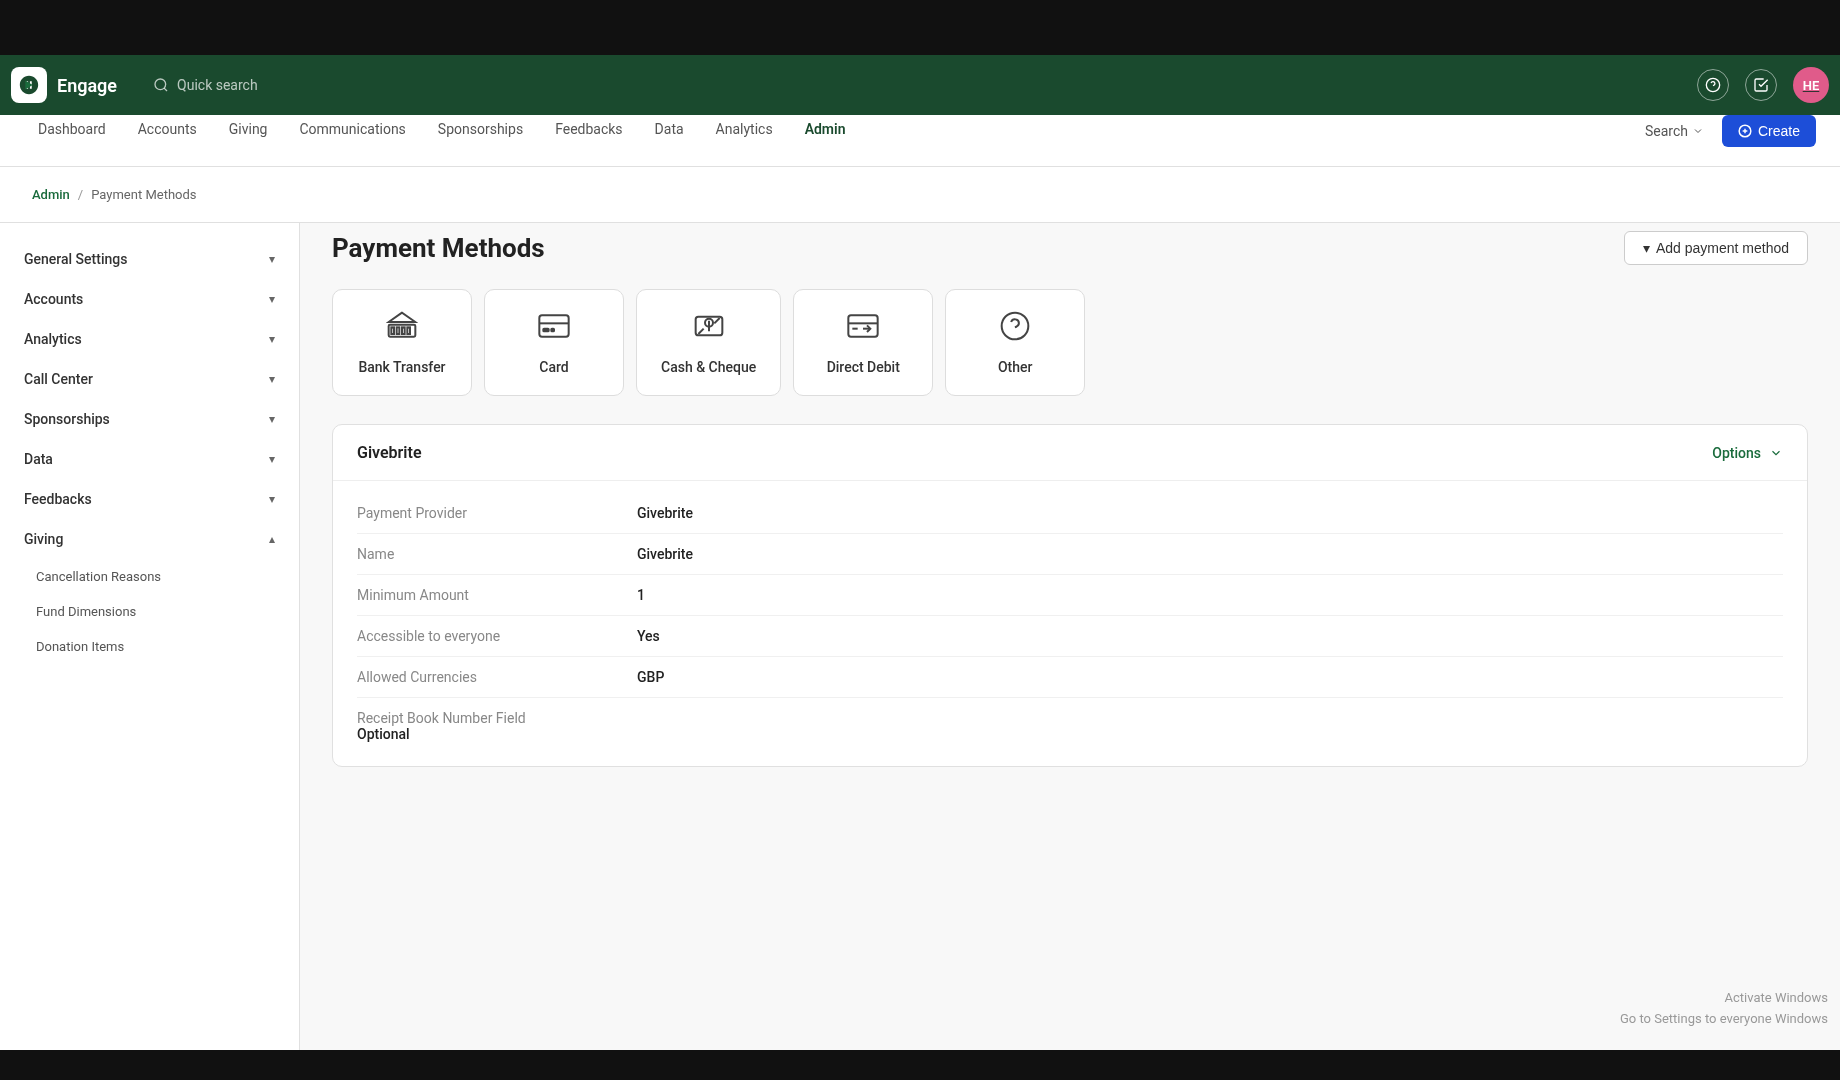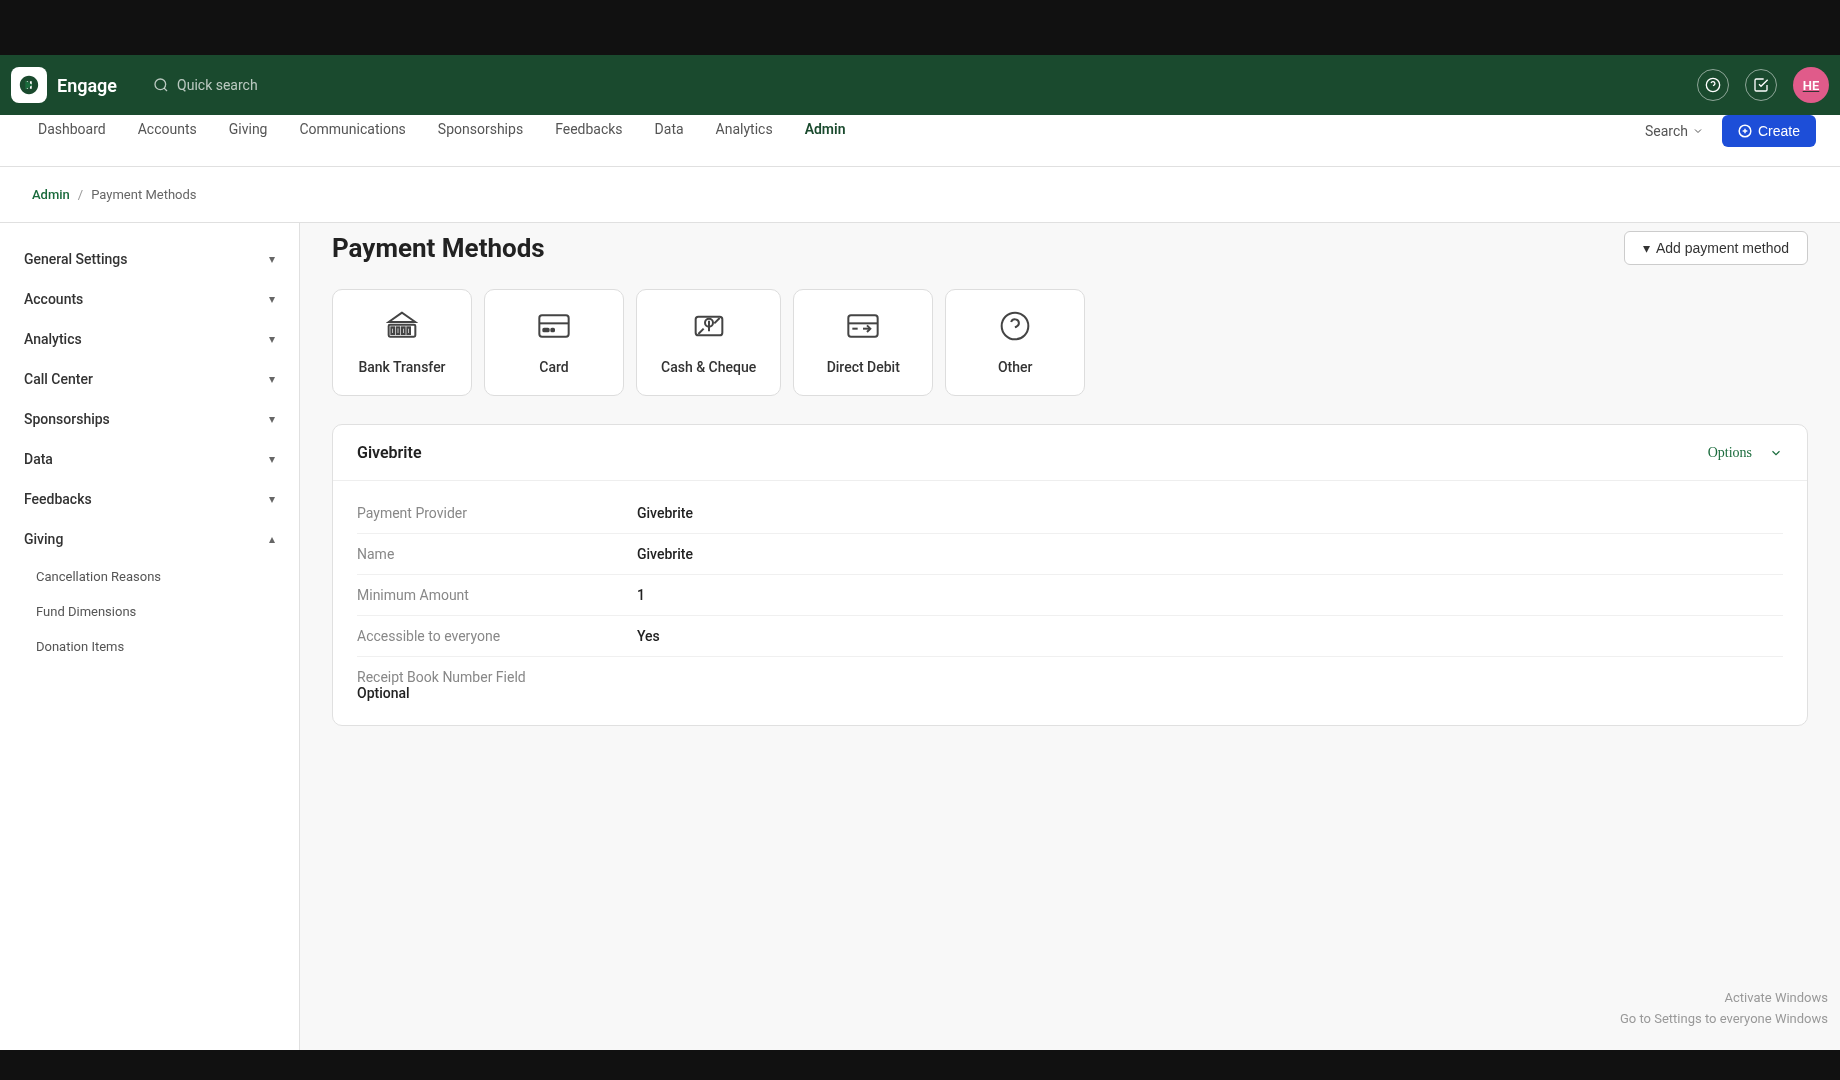--- a/index.html
+++ b/index.html
@@ -224,23 +224,22 @@
     }
     .details-title {
       font-size: 16px;
       font-weight: 600;
       color: #222;
     }
     .options-btn {
       color: #1a6b3c;
       font-size: 14px;
       cursor: pointer;
-      display: flex; align-items: center; gap: 17px;
+      display: flex; align-items: center; gap: 8px;
       font-weight: 500;
-      font-family: Liberation Serif, serif;
     }
     .details-grid {
       padding: 12px 24px;
     }
     .detail-row {
       display: flex;
       padding: 12px 0;
       border-bottom: 1px solid #f0f0f0;
       font-size: 14px;
     }
@@ -484,20 +483,24 @@
         </div>
         <div class="detail-row">
           <span class="detail-label">Minimum Amount</span>
           <span class="detail-value">1</span>
         </div>
         <div class="detail-row">
           <span class="detail-label">Accessible to everyone</span>
           <span class="detail-value">Yes</span>
         </div>
         <div class="detail-row">
+          <span class="detail-label">Allowed Currencies</span>
+          <span class="detail-value">GBP</span>
+        </div>
+        <div class="detail-row">
           <span class="detail-label">Receipt Book Number Field</span>
           <span class="detail-value">Optional</span>
         </div>
       </div>
     </div>
   </div>
 </div>
 
 <div class="windows-watermark">
   <div>Activate Windows</div>

